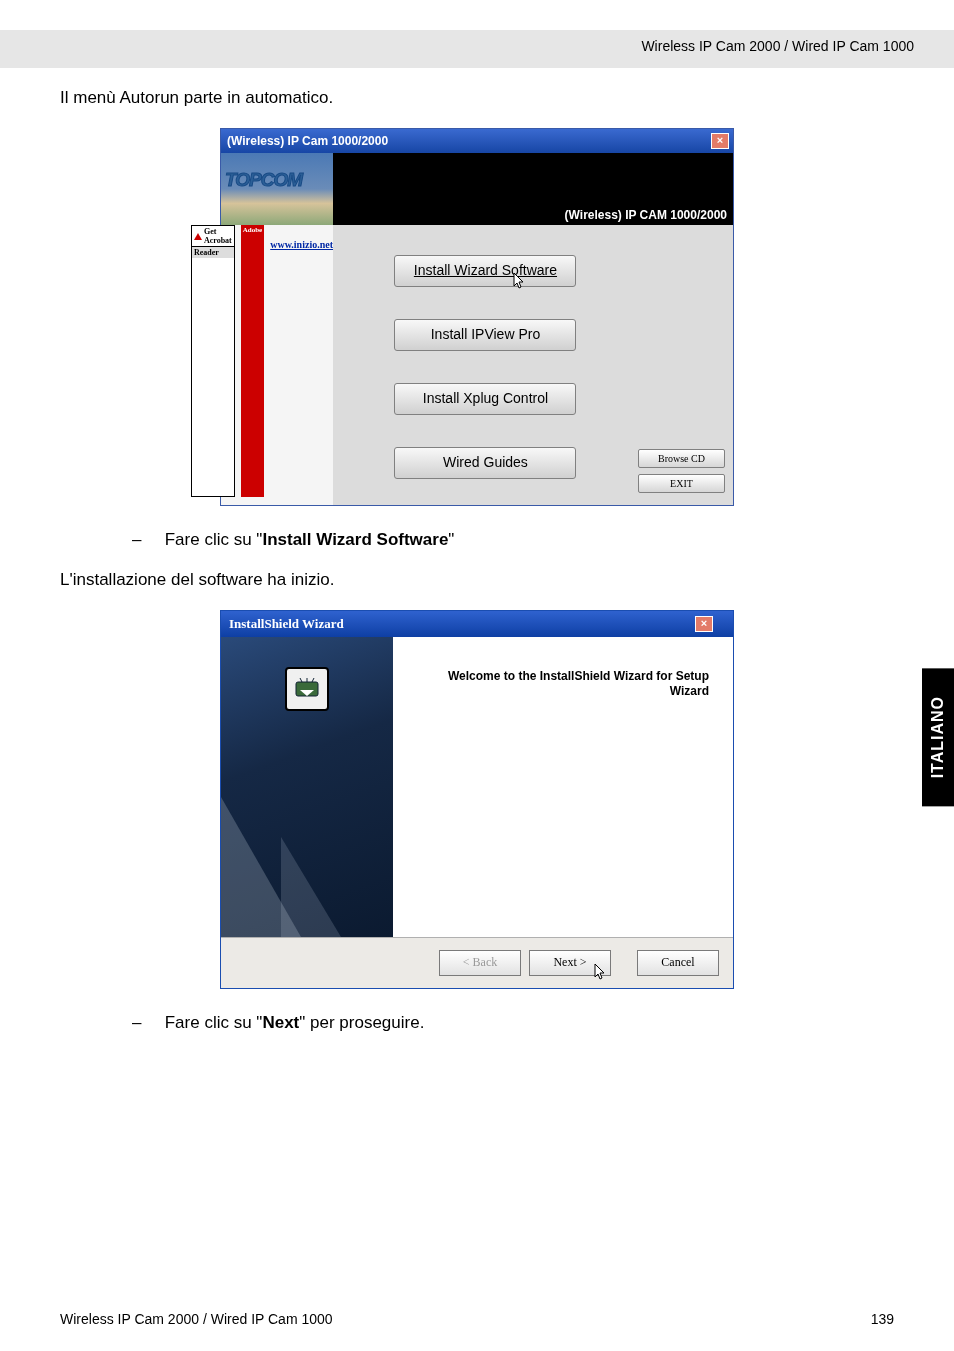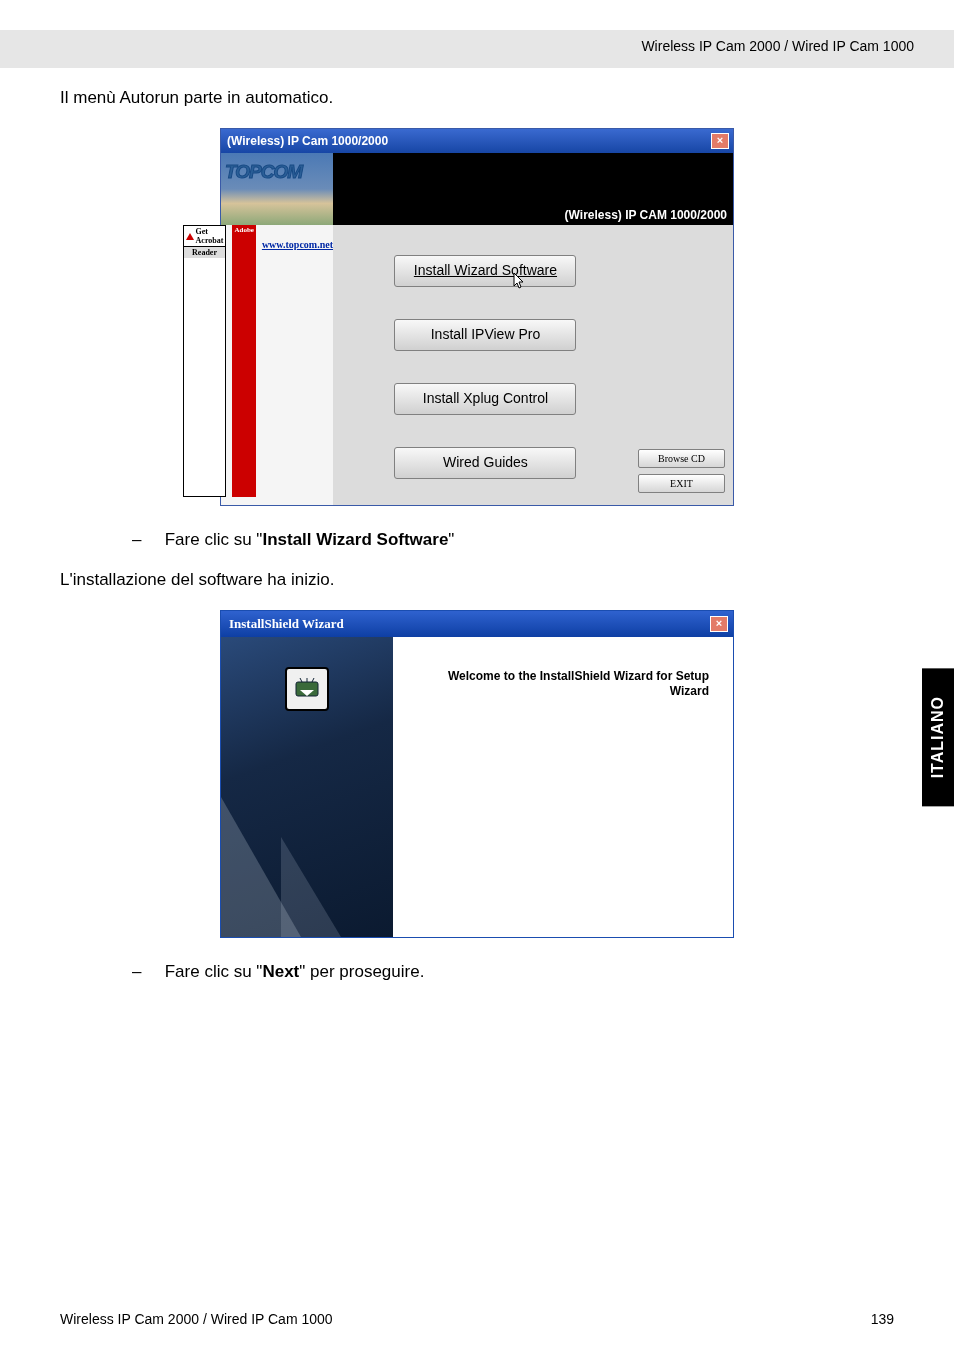--- a/index.html
+++ b/index.html
@@ -77,21 +77,21 @@
     height: 72px;
   }
   .banner-logo {
     width: 112px;
     height: 72px;
     background: linear-gradient(#4b79b5 0%, #6a8cb8 50%, #d6c39a 70%, #8da879 100%);
     position: relative;
   }
   .banner-logo-text {
     position: absolute;
-    top: 8px; left: 4px;
+    top: 16px; left: 4px;
     font: italic bold 19px 'Arial Black', sans-serif;
     color: #2b5f97;
     -webkit-text-stroke: 1px #184a85;
     letter-spacing: -1px;
   }
   .banner-right {
     color: #fff;
     font: bold 12px Tahoma, sans-serif;
     padding: 0 6px 3px 0;
   }
@@ -127,21 +127,21 @@
   .acrobat .r1 .tri {
     width: 0; height: 0;
     border-left: 4px solid transparent;
     border-right: 4px solid transparent;
     border-bottom: 7px solid #c00;
   }
   .acrobat .r2 {
     color: #000;
     background: #ddd;
     padding: 1px 2px;
-    text-align: center;
+    text-align: left;
   }
   .adobe-bar {
     background: #c00;
     color: #fff;
     font: bold 7px Tahoma;
     padding: 1px 2px;
     width: 28px;
     margin-left: 6px;
   }
   .topcom-link {
@@ -192,21 +192,21 @@
   
   .is-window {
     width: 512px;
     border: 1px solid #1a4db0;
     background: #fff;
   }
   .is-title {
     background: linear-gradient(#2f62cf,#0e3fa4);
     color: #fff;
     font: bold 13px Tahoma;
-    padding: 5px 5px 5px 8px;
+    padding: 5px 20px 5px 8px;
     display: flex;
     justify-content: space-between;
     align-items: center;
   }
   .is-body {
     display: flex;
     height: 300px;
   }
   .is-left {
     width: 172px;
@@ -338,21 +338,21 @@
       <div class="autorun-body">
         <div class="autorun-left">
           <div class="acrobat">
             <div class="r1">
                   <span class="tri"></span>
                   <span>Get Acrobat</span>
                 </div>
             <div class="r2">Reader</div>
           </div>
           <div class="adobe-bar">Adobe</div>
-          <div class="topcom-link">www.topcom.net</div>
+          <div class="topcom-link">www.inizio.net</div>
         </div>
         <div class="autorun-center">
           <div class="menu-btn sel" style="position:relative">
             <span>Install Wizard Software</span>
             <svg class="cursor-svg" style="left:116px; top:16px" viewBox="0 0 16 20">
               <path d="M3 1 L3 14 L6 11 L8 16 L10 15 L8 10 L12 10 Z" fill="#fff" stroke="#000" stroke-width="1"></path>
             </svg>
           </div>
           <div class="menu-btn">Install IPView Pro</div>
           <div class="menu-btn">Install Xplug Control</div>
@@ -388,20 +388,30 @@
                   <path d="M6 14 L20 14 L13 20 Z" fill="#fff"></path>
                 </svg>
           </div>
           <div class="is-wedge"></div>
           <div class="is-wedge2"></div>
         </div>
         <div class="is-right">
           <div class="is-heading">Welcome to the InstallShield Wizard for Setup Wizard</div>
         </div>
       </div>
+      <div class="is-footer">
+        <div class="wiz-btn disabled">&lt; Back</div>
+        <div class="wiz-btn" style="position:relative">
+          <span>Next &gt;</span>
+          <svg class="cursor-svg" style="left:62px; top:12px" viewBox="0 0 16 20">
+            <path d="M3 1 L3 14 L6 11 L8 16 L10 15 L8 10 L12 10 Z" fill="#fff" stroke="#000" stroke-width="1"></path>
+          </svg>
+        </div>
+        <div class="wiz-btn gap">Cancel</div>
+      </div>
     </div>
   </div>
 
   <div class="bullet-line">
     <span class="bullet-dash">–</span>
     <span>Fare clic su "</span><span class="bold">Next</span><span>" per proseguire.</span>
   </div>
 
 </div>
 

